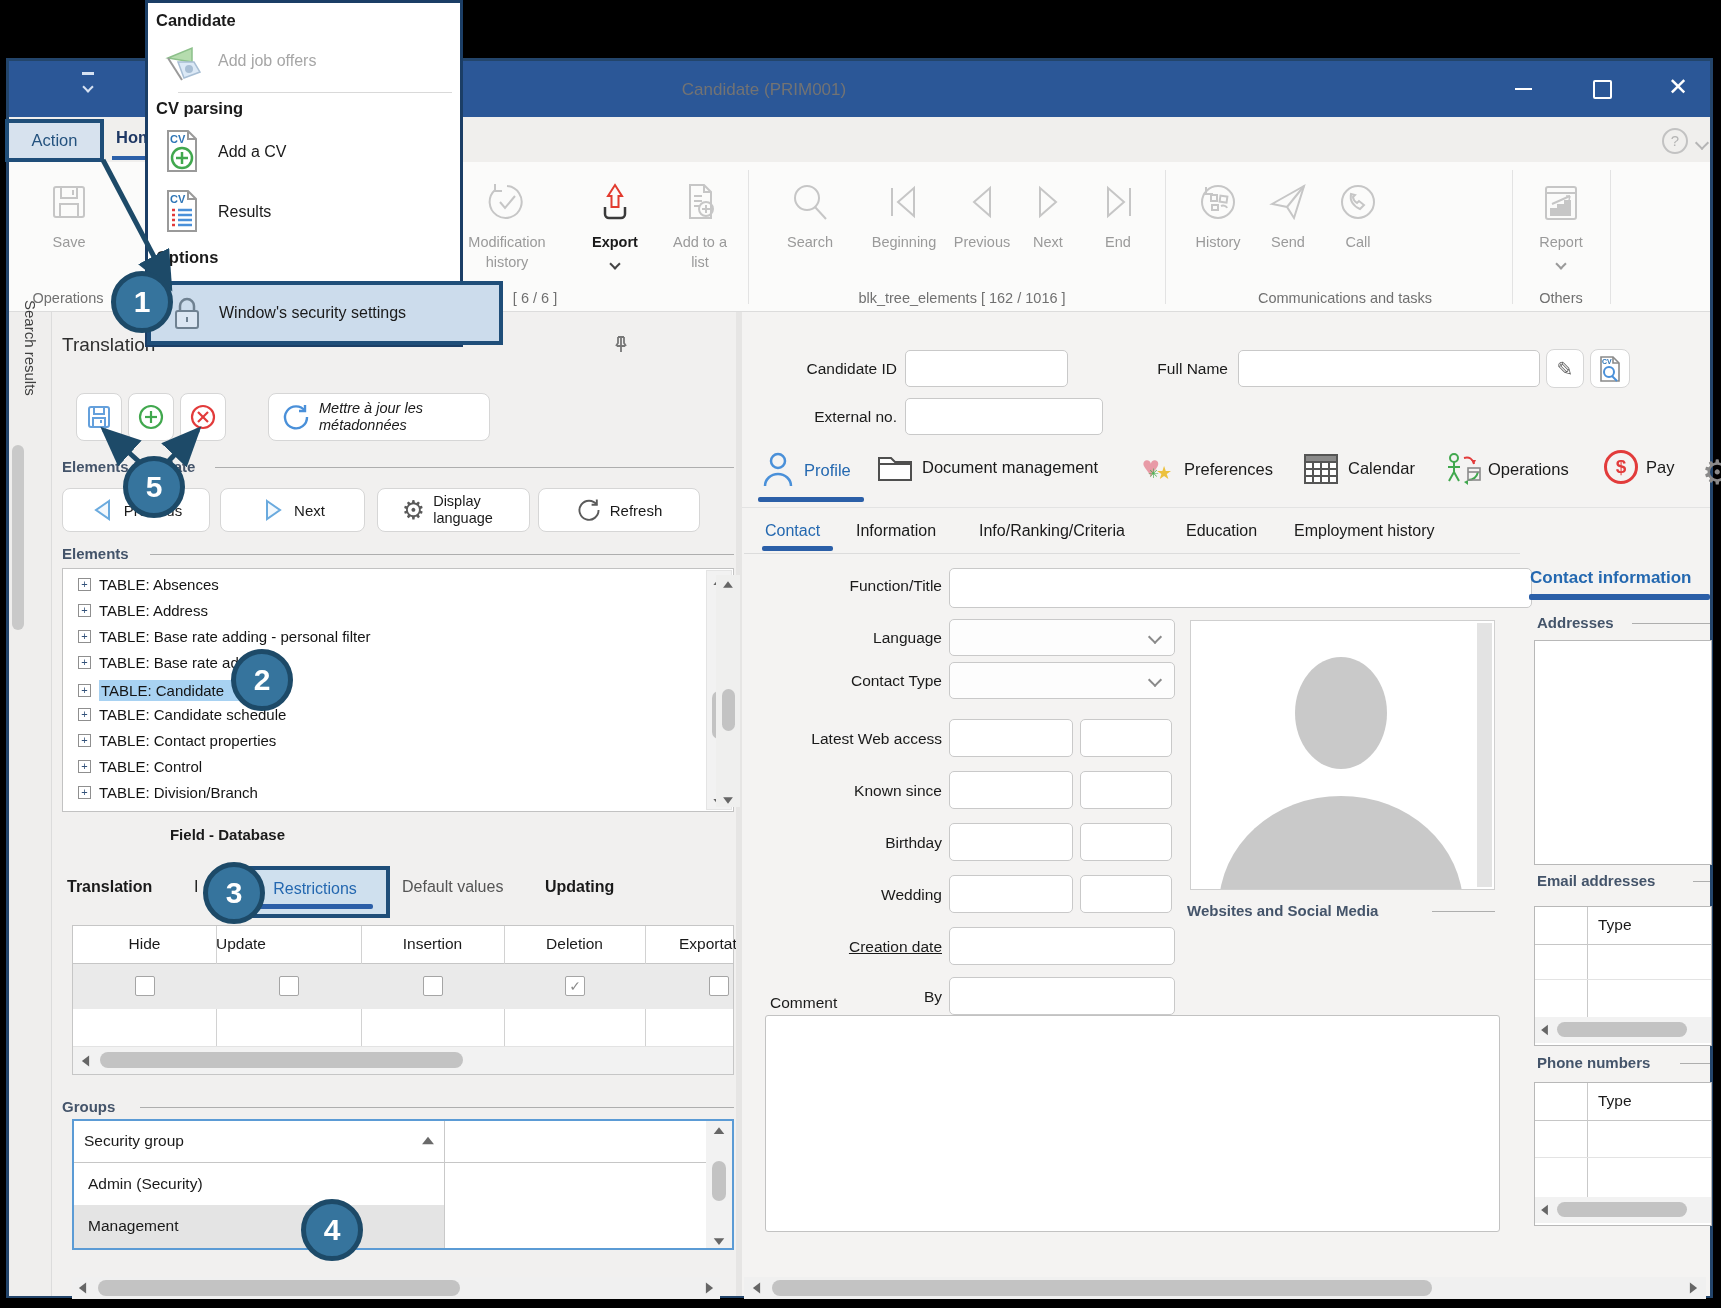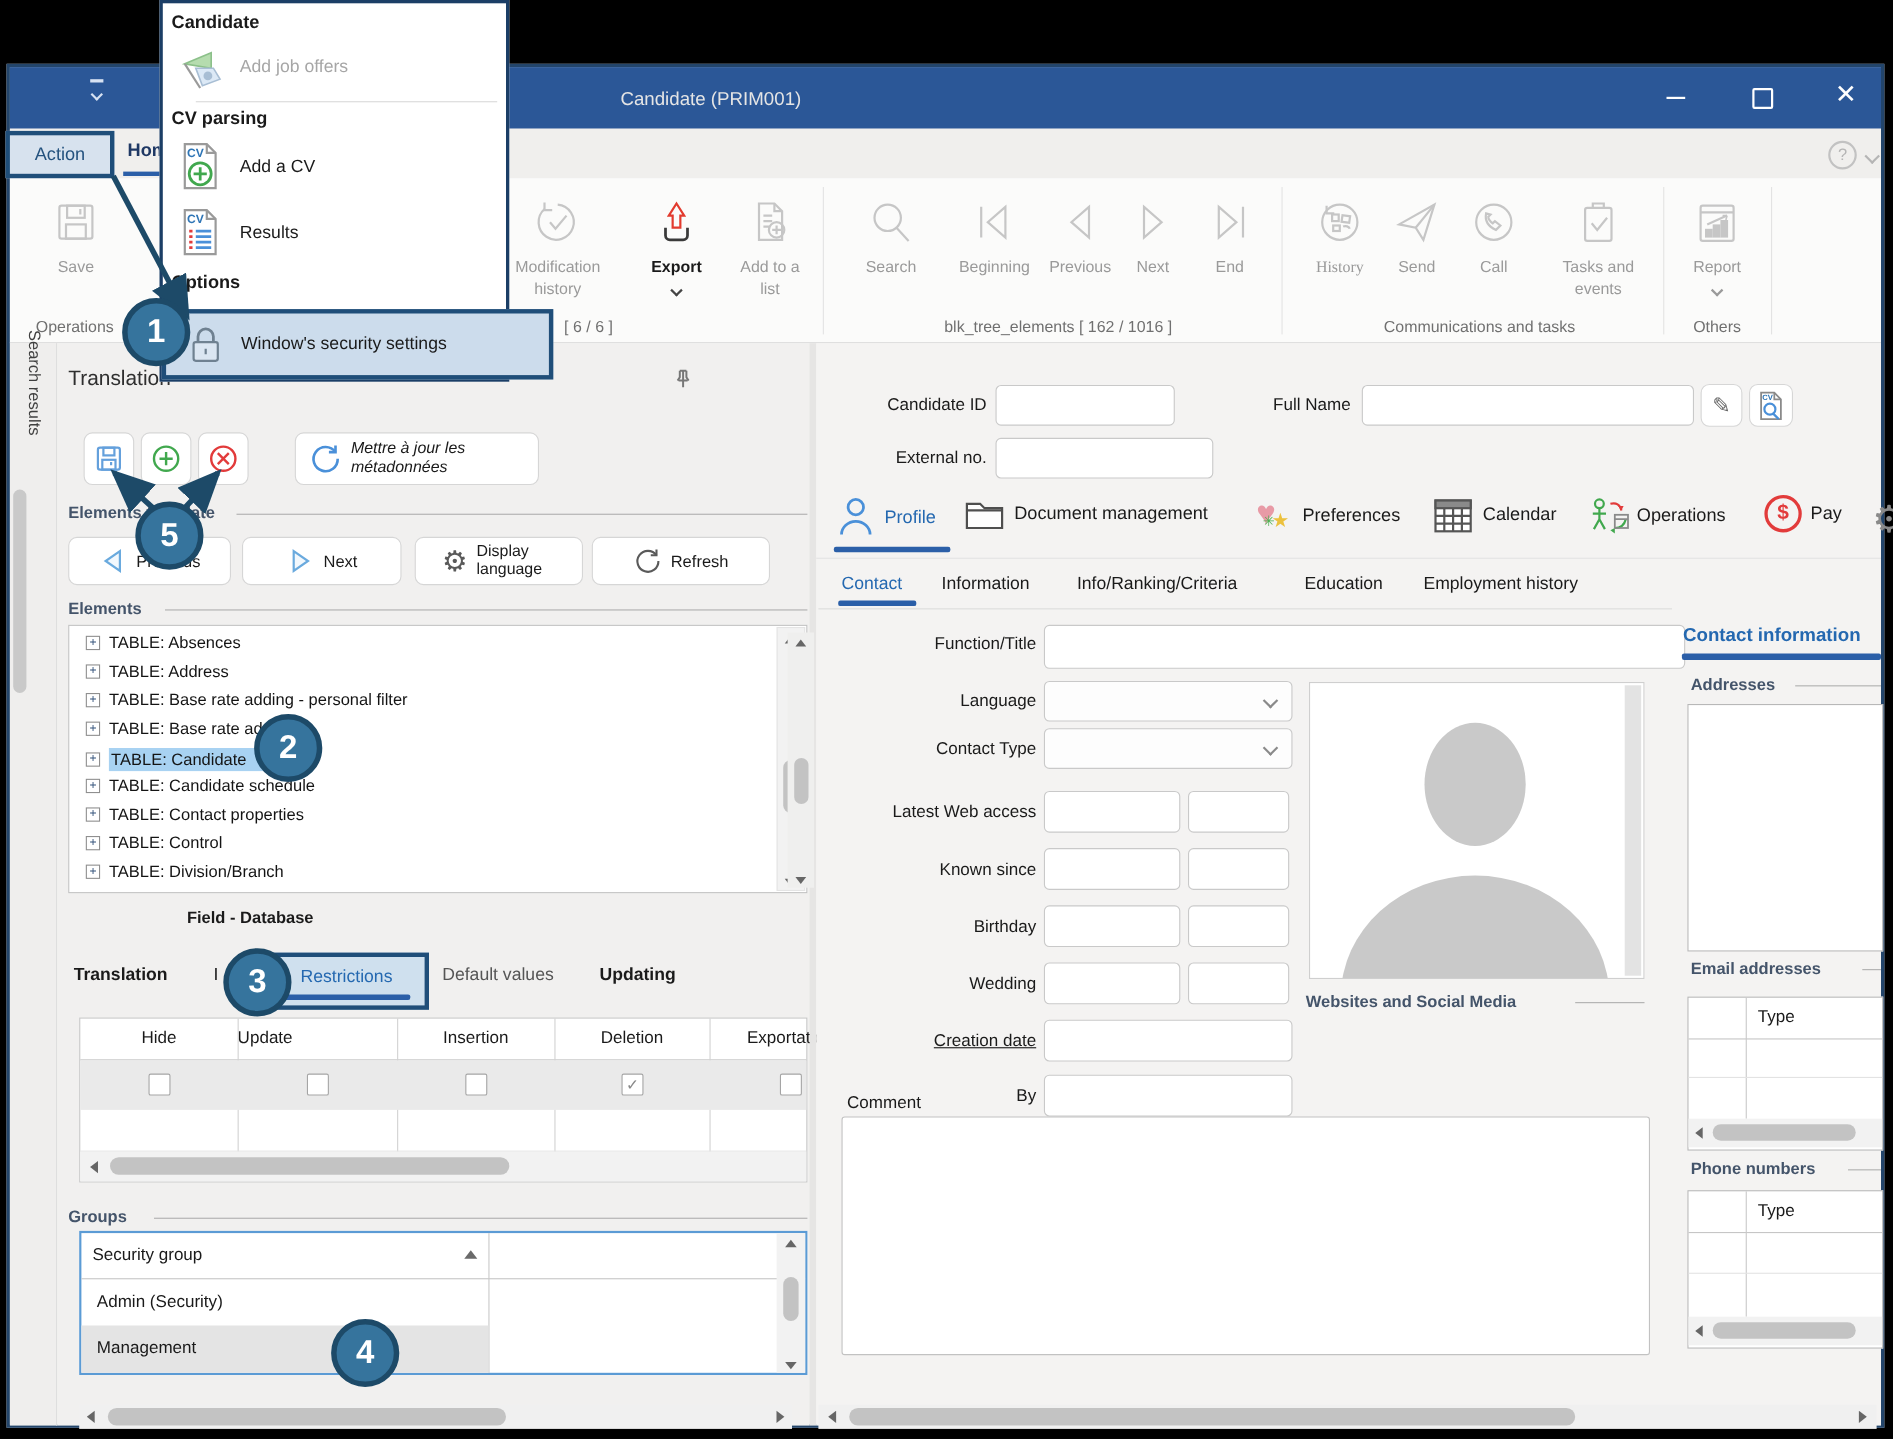--- a/index.html
+++ b/index.html
@@ -40,21 +40,21 @@
 
 <div id="canvas">
 
   <div class="a" style="left:6px;top:58px;width:1707px;height:1240px;background:#f1f0ef;border:3px solid #23456b;box-sizing:border-box;"></div>
 
   <div class="a" style="left:9px;top:61px;width:1701px;height:56px;background:#2b5797;"></div>
   <div class="a" style="left:82px;top:72px;color:#fff;">
     <div style="width:12px;height:3px;background:#d7e2f2;margin-bottom:2px;"></div>
     <div class="chev" style="border-color:#d7e2f2;width:6px;height:6px;transform:rotate(45deg);margin-left:2px;"></div>
   </div>
-  <div class="a nw" style="left:564px;top:80px;width:400px;text-align:left;color:#e5e5e5;font-size:17px;">Candidate (PRIM001)</div>
+  <div class="a nw" style="left:564px;top:80px;width:400px;text-align:center;color:#737373;font-size:17px;">Candidate (PRIM001)</div>
   <div class="a" style="left:1505px;top:75px;width:36px;height:28px;display:flex;align-items:center;justify-content:center;">
     <div style="width:17px;height:2px;background:#fff;"></div>
   </div>
   <div class="a" style="left:1584px;top:75px;width:36px;height:28px;display:flex;align-items:center;justify-content:center;">
     <div style="width:15px;height:15px;border:2px solid #fff;border-radius:2px;"></div>
   </div>
   <div class="a" style="left:1660px;top:72px;width:36px;height:30px;color:#fff;font-size:24px;text-align:center;line-height:30px;">
     <span>✕</span>
   </div>
 
@@ -145,21 +145,21 @@
     <svg width="44" height="44" viewBox="0 0 44 44" style="margin-left:4px;stroke:#c6c6c6;fill:none;stroke-width:2;">
       <path d="M12,8 L28,22 L12,36 Z"></path>
         <line x1="34" y1="8" x2="34" y2="36"></line>
     </svg>
     <div class="rlb" style="width:52px;margin-top:4px;">End</div>
   </div>
   <div class="a glab" style="left:822px;top:290px;width:280px;">blk_tree_elements [ 162 / 1016 ]</div>
 
   <div class="a vsep" style="left:1165px;top:170px;height:134px;"></div>
 
-  <div class="a" style="left:1186px;top:180px;width:64px;height:90px;font-family:Liberation Serif, serif;">
+  <div class="a" style="left:1186px;top:180px;width:64px;height:90px;">
     <svg width="44" height="44" viewBox="0 0 44 44" style="margin-left:10px;stroke:#c6c6c6;fill:none;stroke-width:2;">
       <circle cx="22" cy="22" r="16"></circle>
         <path d="M10,7 v7 h7"></path>
       <rect x="15" y="15" width="6" height="6"></rect>
         <rect x="24" y="16" width="7" height="6" transform="rotate(8 27 19)"></rect>
         <rect x="16" y="25" width="6" height="5"></rect>
         <path d="M25,26 a4,3 0 0 1 6,2"></path>
     </svg>
     <div class="rlb" style="width:64px;margin-top:4px;">History</div>
   </div>
@@ -169,28 +169,20 @@
         <line x1="21" y1="27" x2="38" y2="6"></line>
     </svg>
     <div class="rlb" style="width:56px;margin-top:4px;">Send</div>
   </div>
   <div class="a" style="left:1330px;top:180px;width:56px;height:90px;">
     <svg width="44" height="44" viewBox="0 0 44 44" style="margin-left:6px;stroke:#c6c6c6;fill:none;stroke-width:2;">
       <circle cx="22" cy="22" r="16"></circle>
       <path d="M15,14 q-2,10 9,15 l4,-4 l-5,-4 l-2,2 q-4,-3 -4,-6 l2,-2 z"></path>
     </svg>
     <div class="rlb" style="width:56px;margin-top:4px;">Call</div>
-  </div>
-  <div class="a" style="left:1405px;top:180px;width:96px;height:100px;">
-    <svg width="44" height="44" viewBox="0 0 44 44" style="margin-left:26px;stroke:#c6c6c6;fill:none;stroke-width:2;">
-      <rect x="10" y="9" width="24" height="30" rx="2"></rect>
-        <path d="M17,9 v-4 h10 v4"></path>
-        <path d="M16,23 l5,6 l9,-11"></path>
-    </svg>
-    <div class="rlb" style="width:96px;margin-top:4px;">Tasks and events</div>
   </div>
   <div class="a glab" style="left:1230px;top:290px;width:230px;">Communications and tasks</div>
 
   <div class="a vsep" style="left:1512px;top:170px;height:134px;"></div>
 
   <div class="a" style="left:1530px;top:180px;width:62px;height:100px;">
     <svg width="44" height="44" viewBox="0 0 44 44" style="margin-left:9px;stroke:#c6c6c6;fill:none;stroke-width:2;">
       <rect x="7" y="7" width="30" height="32" rx="2"></rect>
         <line x1="7" y1="13" x2="37" y2="13"></line>
       <rect x="12" y="29" width="5" height="6" fill="#c6c6c6"></rect>

